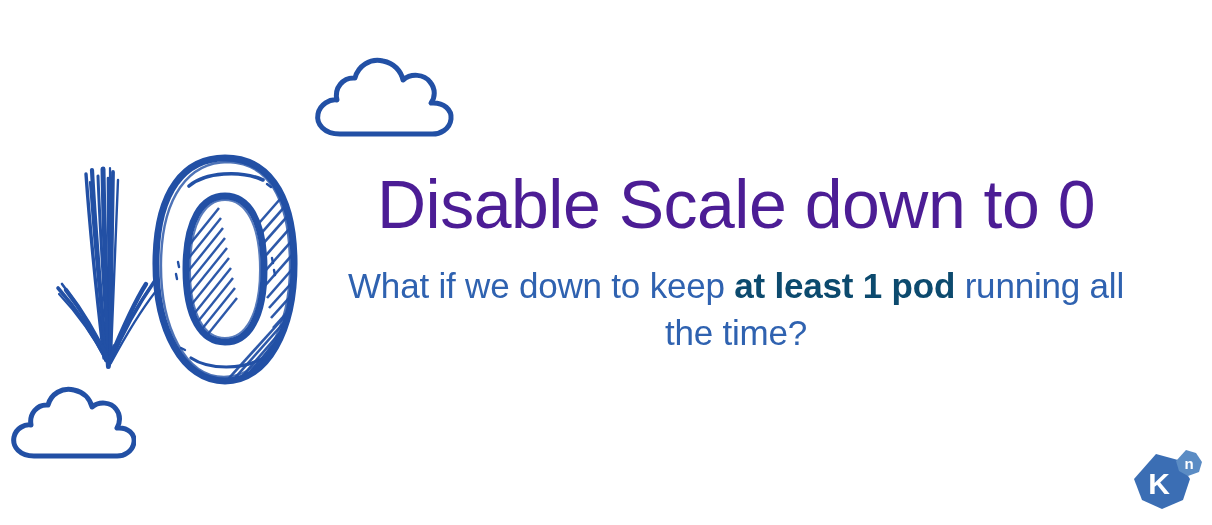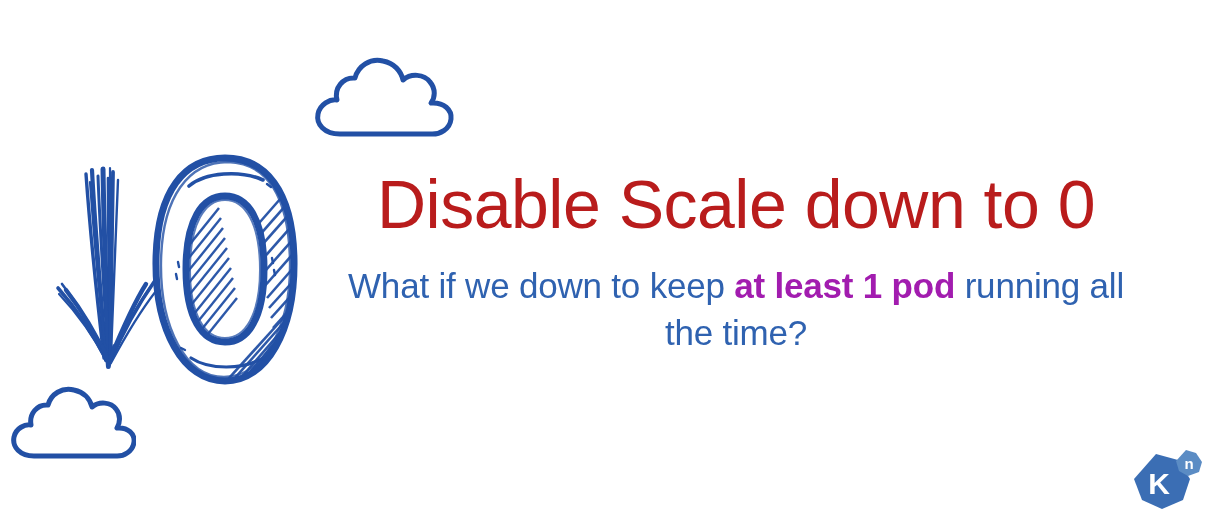--- a/index.html
+++ b/index.html
@@ -54,35 +54,35 @@
     left: 330px;
     top: 168px;
     width: 812px;
     text-align: center;
   }
   #page-title {
     font-size: 68px;
     font-weight: 300;
     letter-spacing: -0.5px;
     line-height: 1.08;
-    color: #b91c1c;
+    color: #4c1d95;
     margin: 0;
     white-space: nowrap;
   }
   #subtitle {
     margin: 22px 0 0 0;
     font-size: 35px;
     font-weight: 400;
     line-height: 1.33;
     color: #2f62b0;
     letter-spacing: -0.2px;
   }
   #subtitle .emph {
     font-weight: 700;
-    color: #a21caf;
+    color: #0c4a6e;
     text-align: right;
   }
 
   
   #brand-logo {
     position: absolute;
     left: 1126px;
     top: 448px;
     width: 78px;
     height: 72px;

